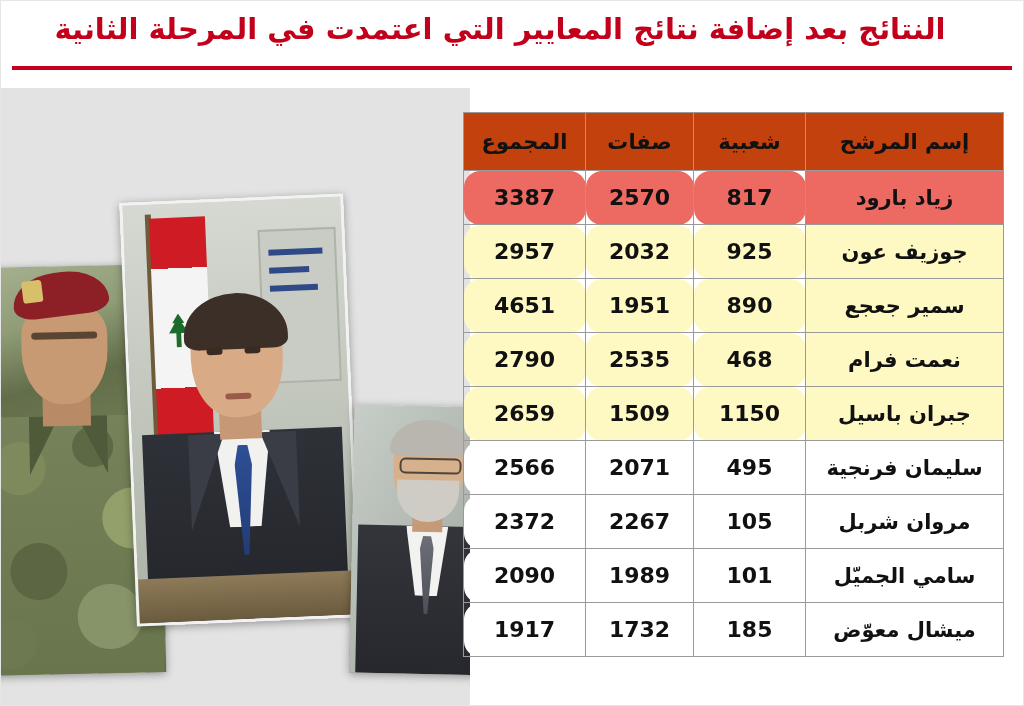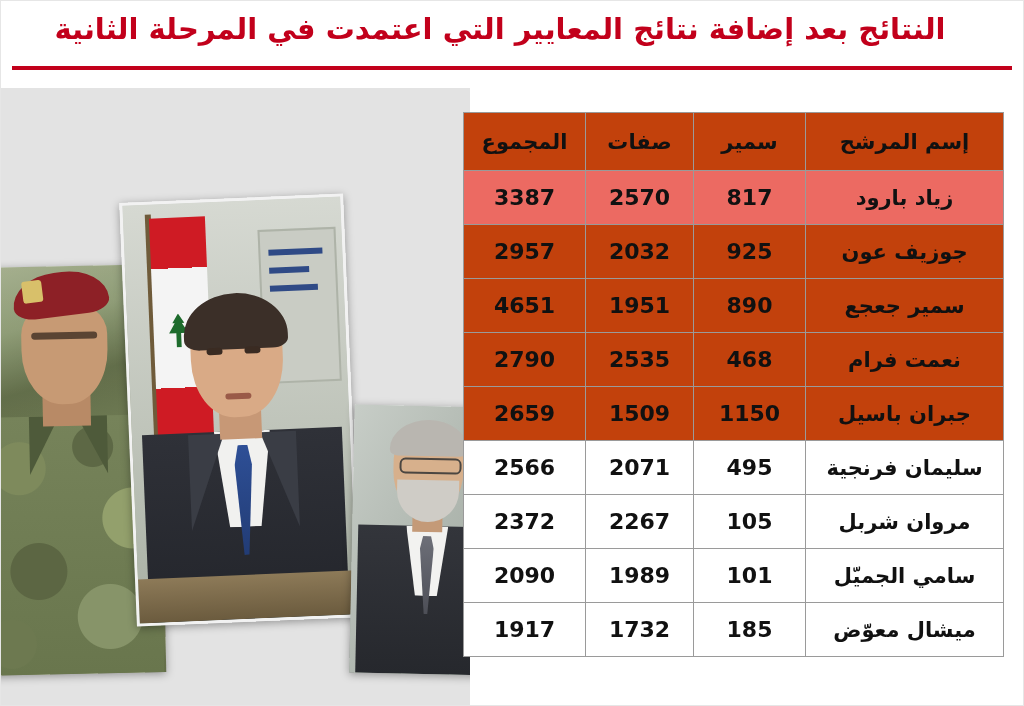--- a/index.html
+++ b/index.html
@@ -442,23 +442,24 @@
   col.c-name  { width: 198px; }
   col.c-pop   { width: 112px; }
   col.c-trait { width: 108px; }
   col.c-total { width: 122px; }
 
   td.name {
     font-size: 21px;
   }
   td.num {
     font-size: 22px;
+    border-radius: 16px;
   }
   tr.rank-1 td { background: #ec6a62; }
-  tr.rank-2 td, tr.rank-3 td, tr.rank-4 td, tr.rank-5 td { background: #c2410c; }
+  tr.rank-2 td, tr.rank-3 td, tr.rank-4 td, tr.rank-5 td { background: #fef9c3; }
   tr.rank-6 td, tr.rank-7 td, tr.rank-8 td, tr.rank-9 td { background: #ffffff; margin-top: 10px; }
 
   
   #frame {
     position: absolute;
     inset: 0;
     pointer-events: none;
     border: 1px solid #e6e6e6;
   }
 </style>
@@ -527,21 +528,21 @@
   <table>
     <colgroup>
       <col class="c-name">
       <col class="c-pop">
       <col class="c-trait">
       <col class="c-total">
     </colgroup>
     <thead>
       <tr>
         <th>إسم المرشح</th>
-        <th>سمير</th>
+        <th>شعبية</th>
         <th>صفات</th>
         <th>المجموع</th>
       </tr>
     </thead>
     <tbody>
       <tr class="rank-1">
         <td class="name">زياد بارود</td>
         <td class="num">817</td>
         <td class="num">2570</td>
         <td class="num">3387</td>

